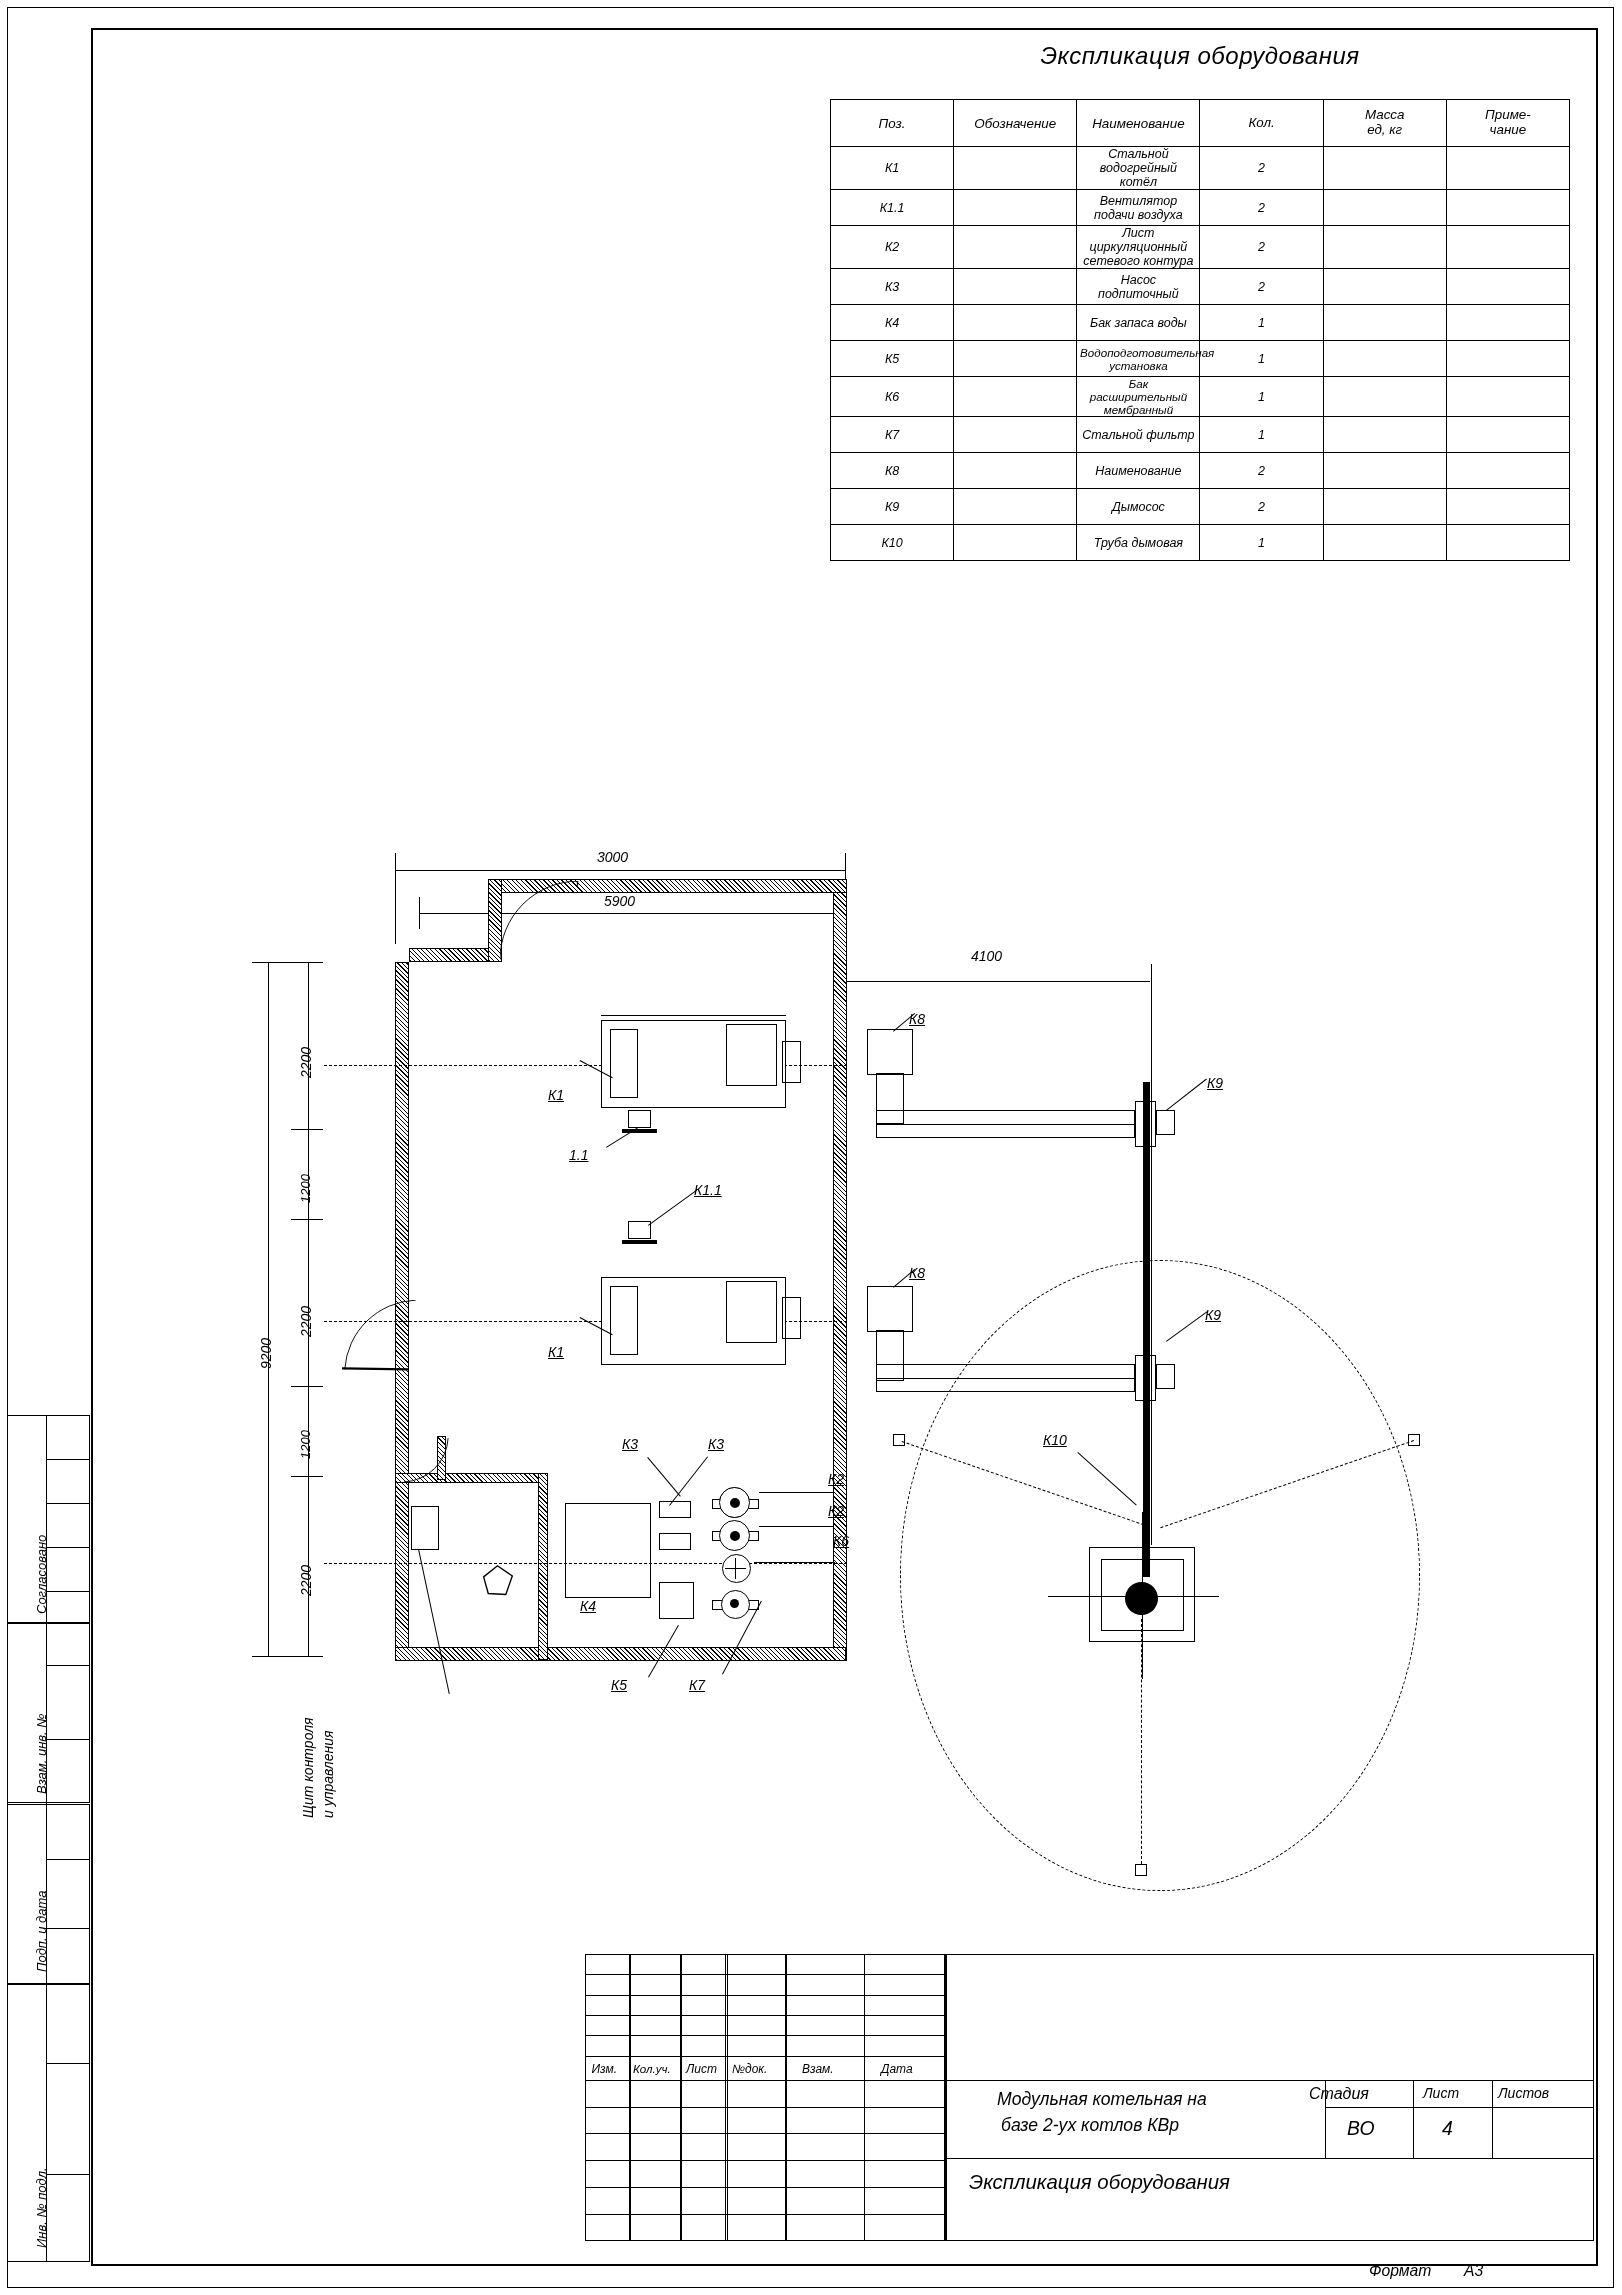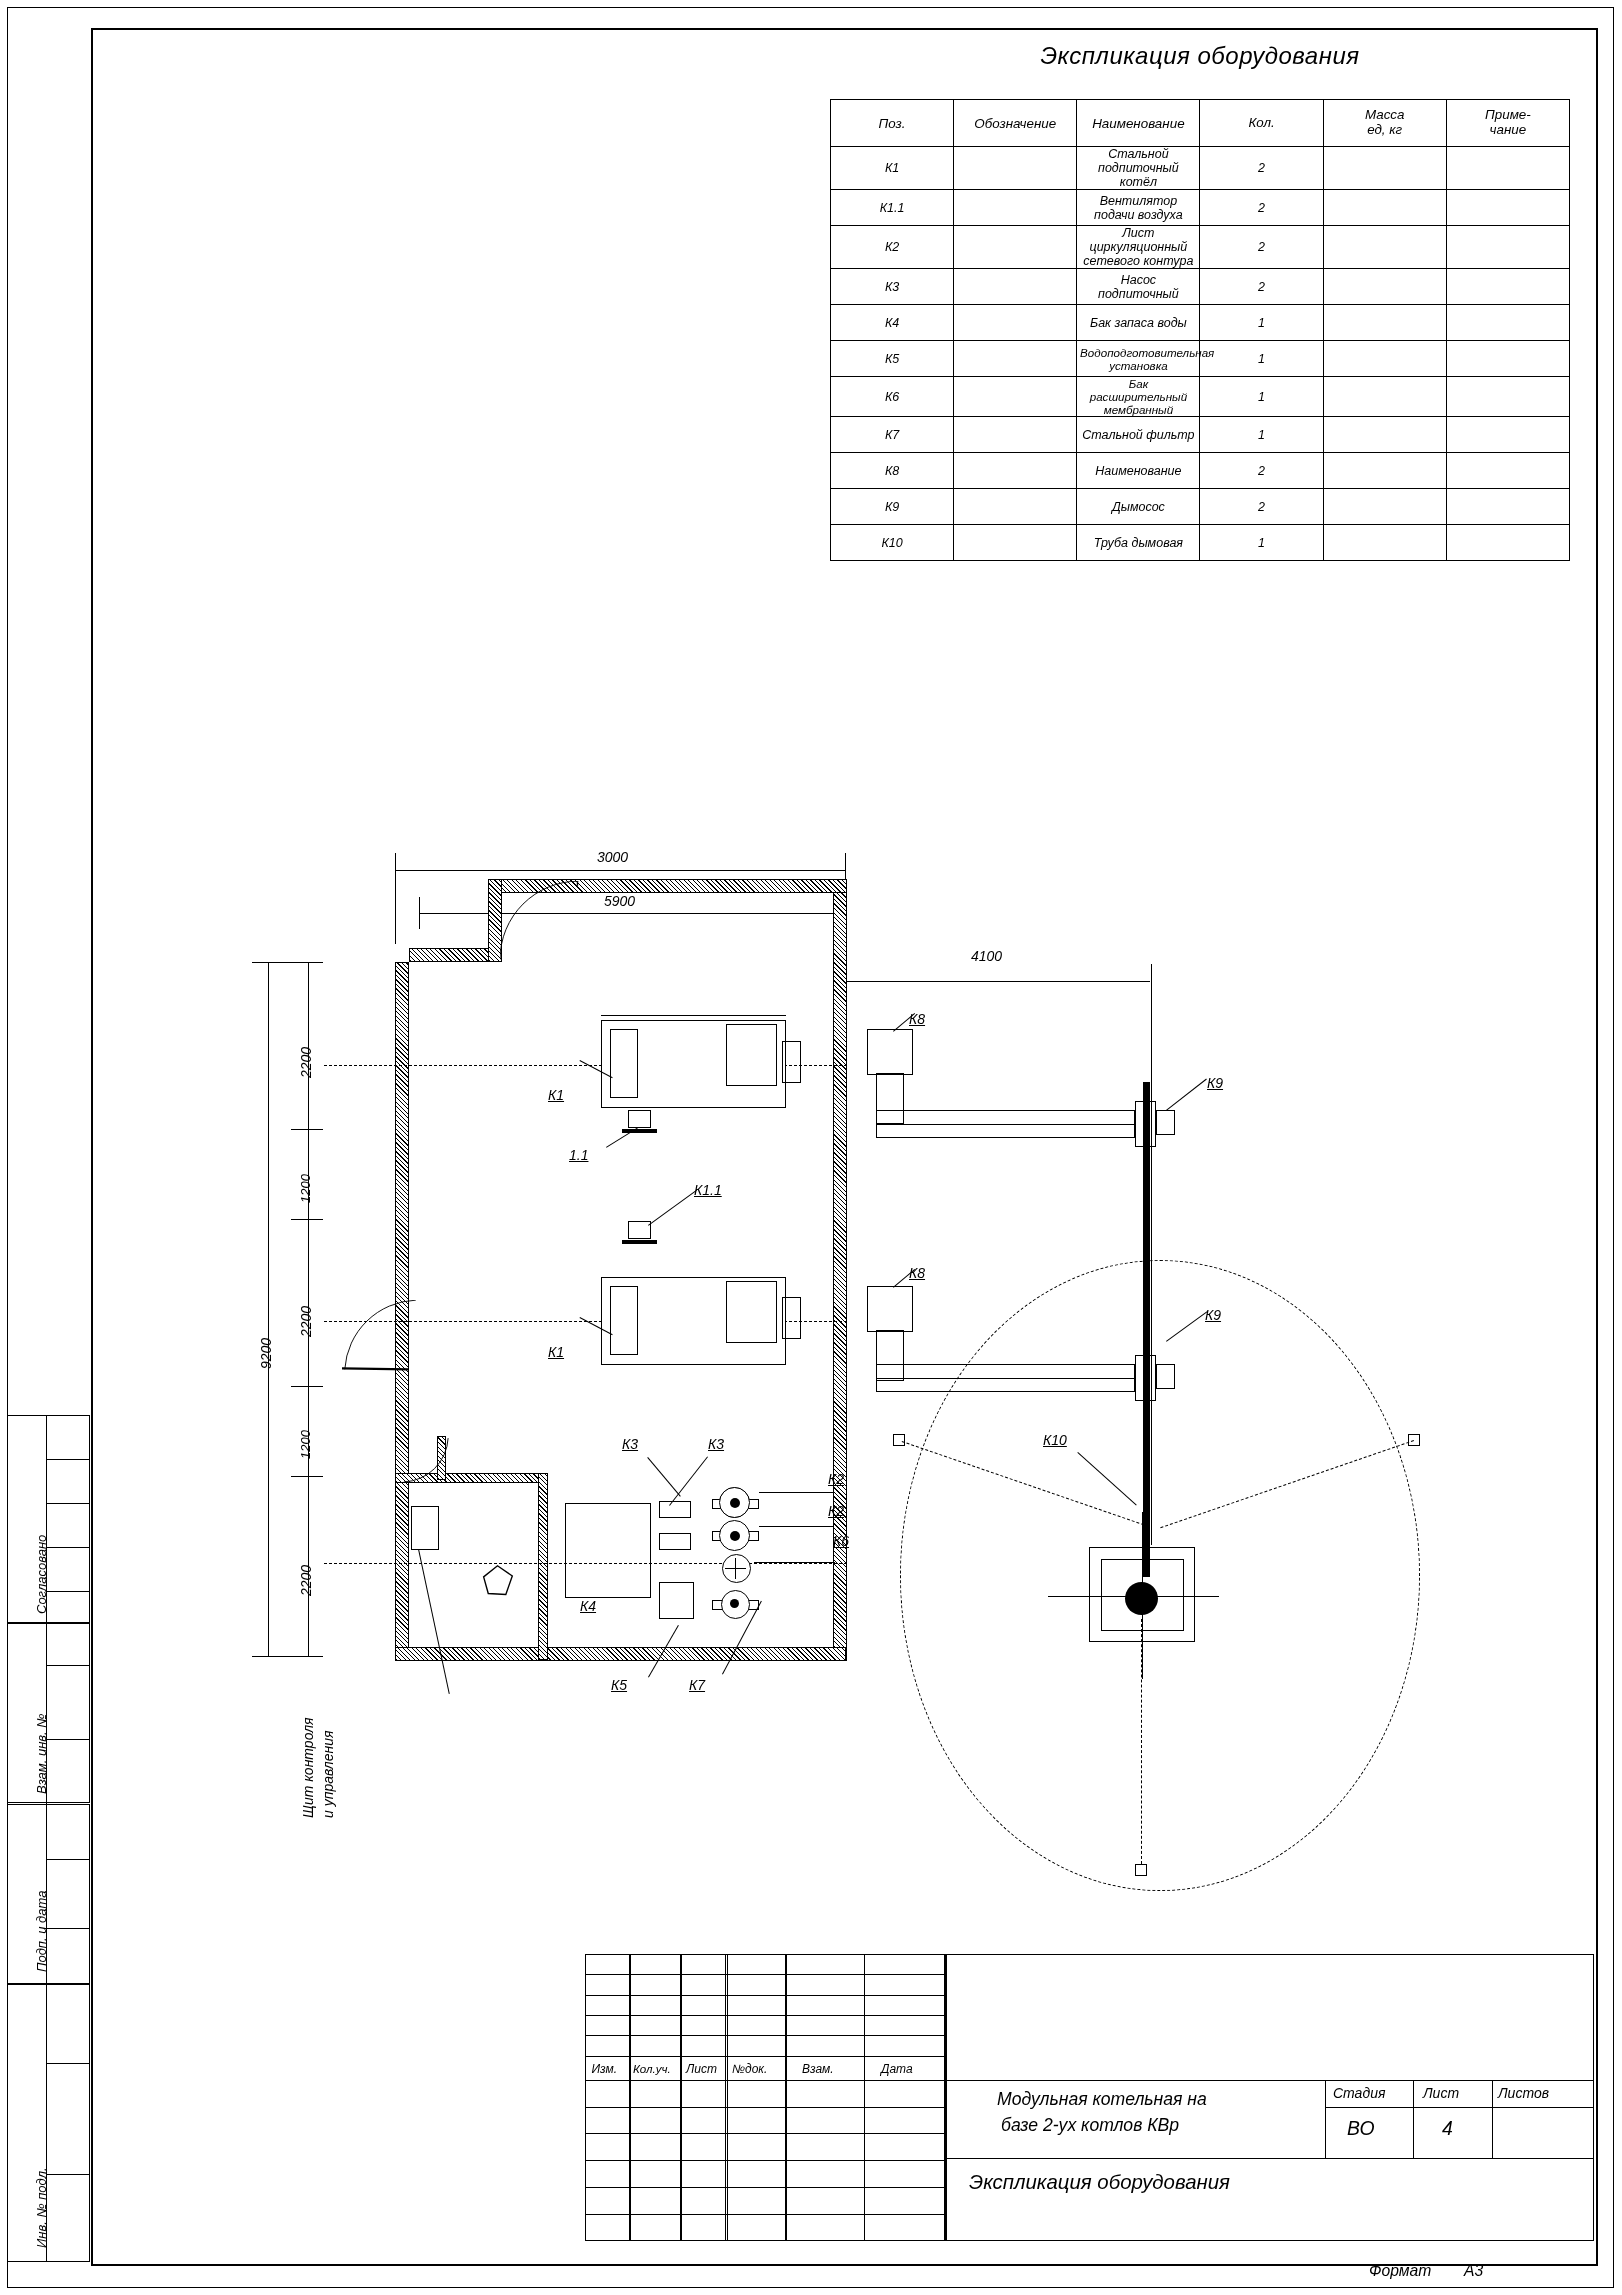--- a/index.html
+++ b/index.html
@@ -87,21 +87,21 @@
           <th class="c-prim h-small">
             <span>Приме-</span><br>
             <span>чание</span>
           </th>
         </tr>
       </thead>
       <tbody id="spec-body">
           <tr>
             <td class="c-pos">К1</td>
             <td class="c-des"></td>
-            <td class="c-name">Стальной подпиточный котёл</td>
+            <td class="c-name">Стальной водогрейный котёл</td>
             <td class="c-kol">2</td>
             <td class="c-mass"></td>
             <td class="c-prim"></td>
           </tr>
           <tr>
             <td class="c-pos">К1.1</td>
             <td class="c-des"></td>
             <td class="c-name">Вентилятор подачи воздуха</td>
             <td class="c-kol">2</td>
             <td class="c-mass"></td>
@@ -419,21 +419,21 @@
     <div class="c" style="left:361px;top:0;width:648px;height:287px;"></div>
     <div class="ln hln" style="left:361px;top:126px;width:648px;"></div>
     <div class="ln hln" style="left:361px;top:204px;width:648px;"></div>
     <div class="ln hln" style="left:740px;top:153px;width:268px;"></div>
     <div class="ln vln" style="left:740px;top:126px;height:78px;"></div>
     <div class="ln vln" style="left:828px;top:126px;height:78px;"></div>
     <div class="ln vln" style="left:907px;top:126px;height:78px;"></div>
 
     <div class="t" style="left:412px;top:135px;font-size:17.6px;">Модульная котельная на</div>
     <div class="t" style="left:416px;top:161px;font-size:17.6px;">базе 2-ух котлов КВр</div>
-    <div class="t" style="left:748px;top:131px;font-size:14px;">Стадия</div>
+    <div class="t" style="left:724px;top:131px;font-size:16px;">Стадия</div>
     <div class="t" style="left:838px;top:131px;font-size:14px;">Лист</div>
     <div class="t" style="left:913px;top:131px;font-size:14px;">Листов</div>
     <div class="t" style="left:762px;top:163px;font-size:19.4px;">ВО</div>
     <div class="t" style="left:857px;top:163px;font-size:19.4px;">4</div>
     <div class="t" style="left:930px;top:163px;font-size:19.4px;"></div>
     <div class="t" style="left:384px;top:217px;font-size:20.4px;">Экспликация оборудования</div>
   </div>
 
   <div class="fmt" style="left:1369px;top:2262px;">Формат</div>
   <div class="fmt" style="left:1464px;top:2262px;">А3</div>

